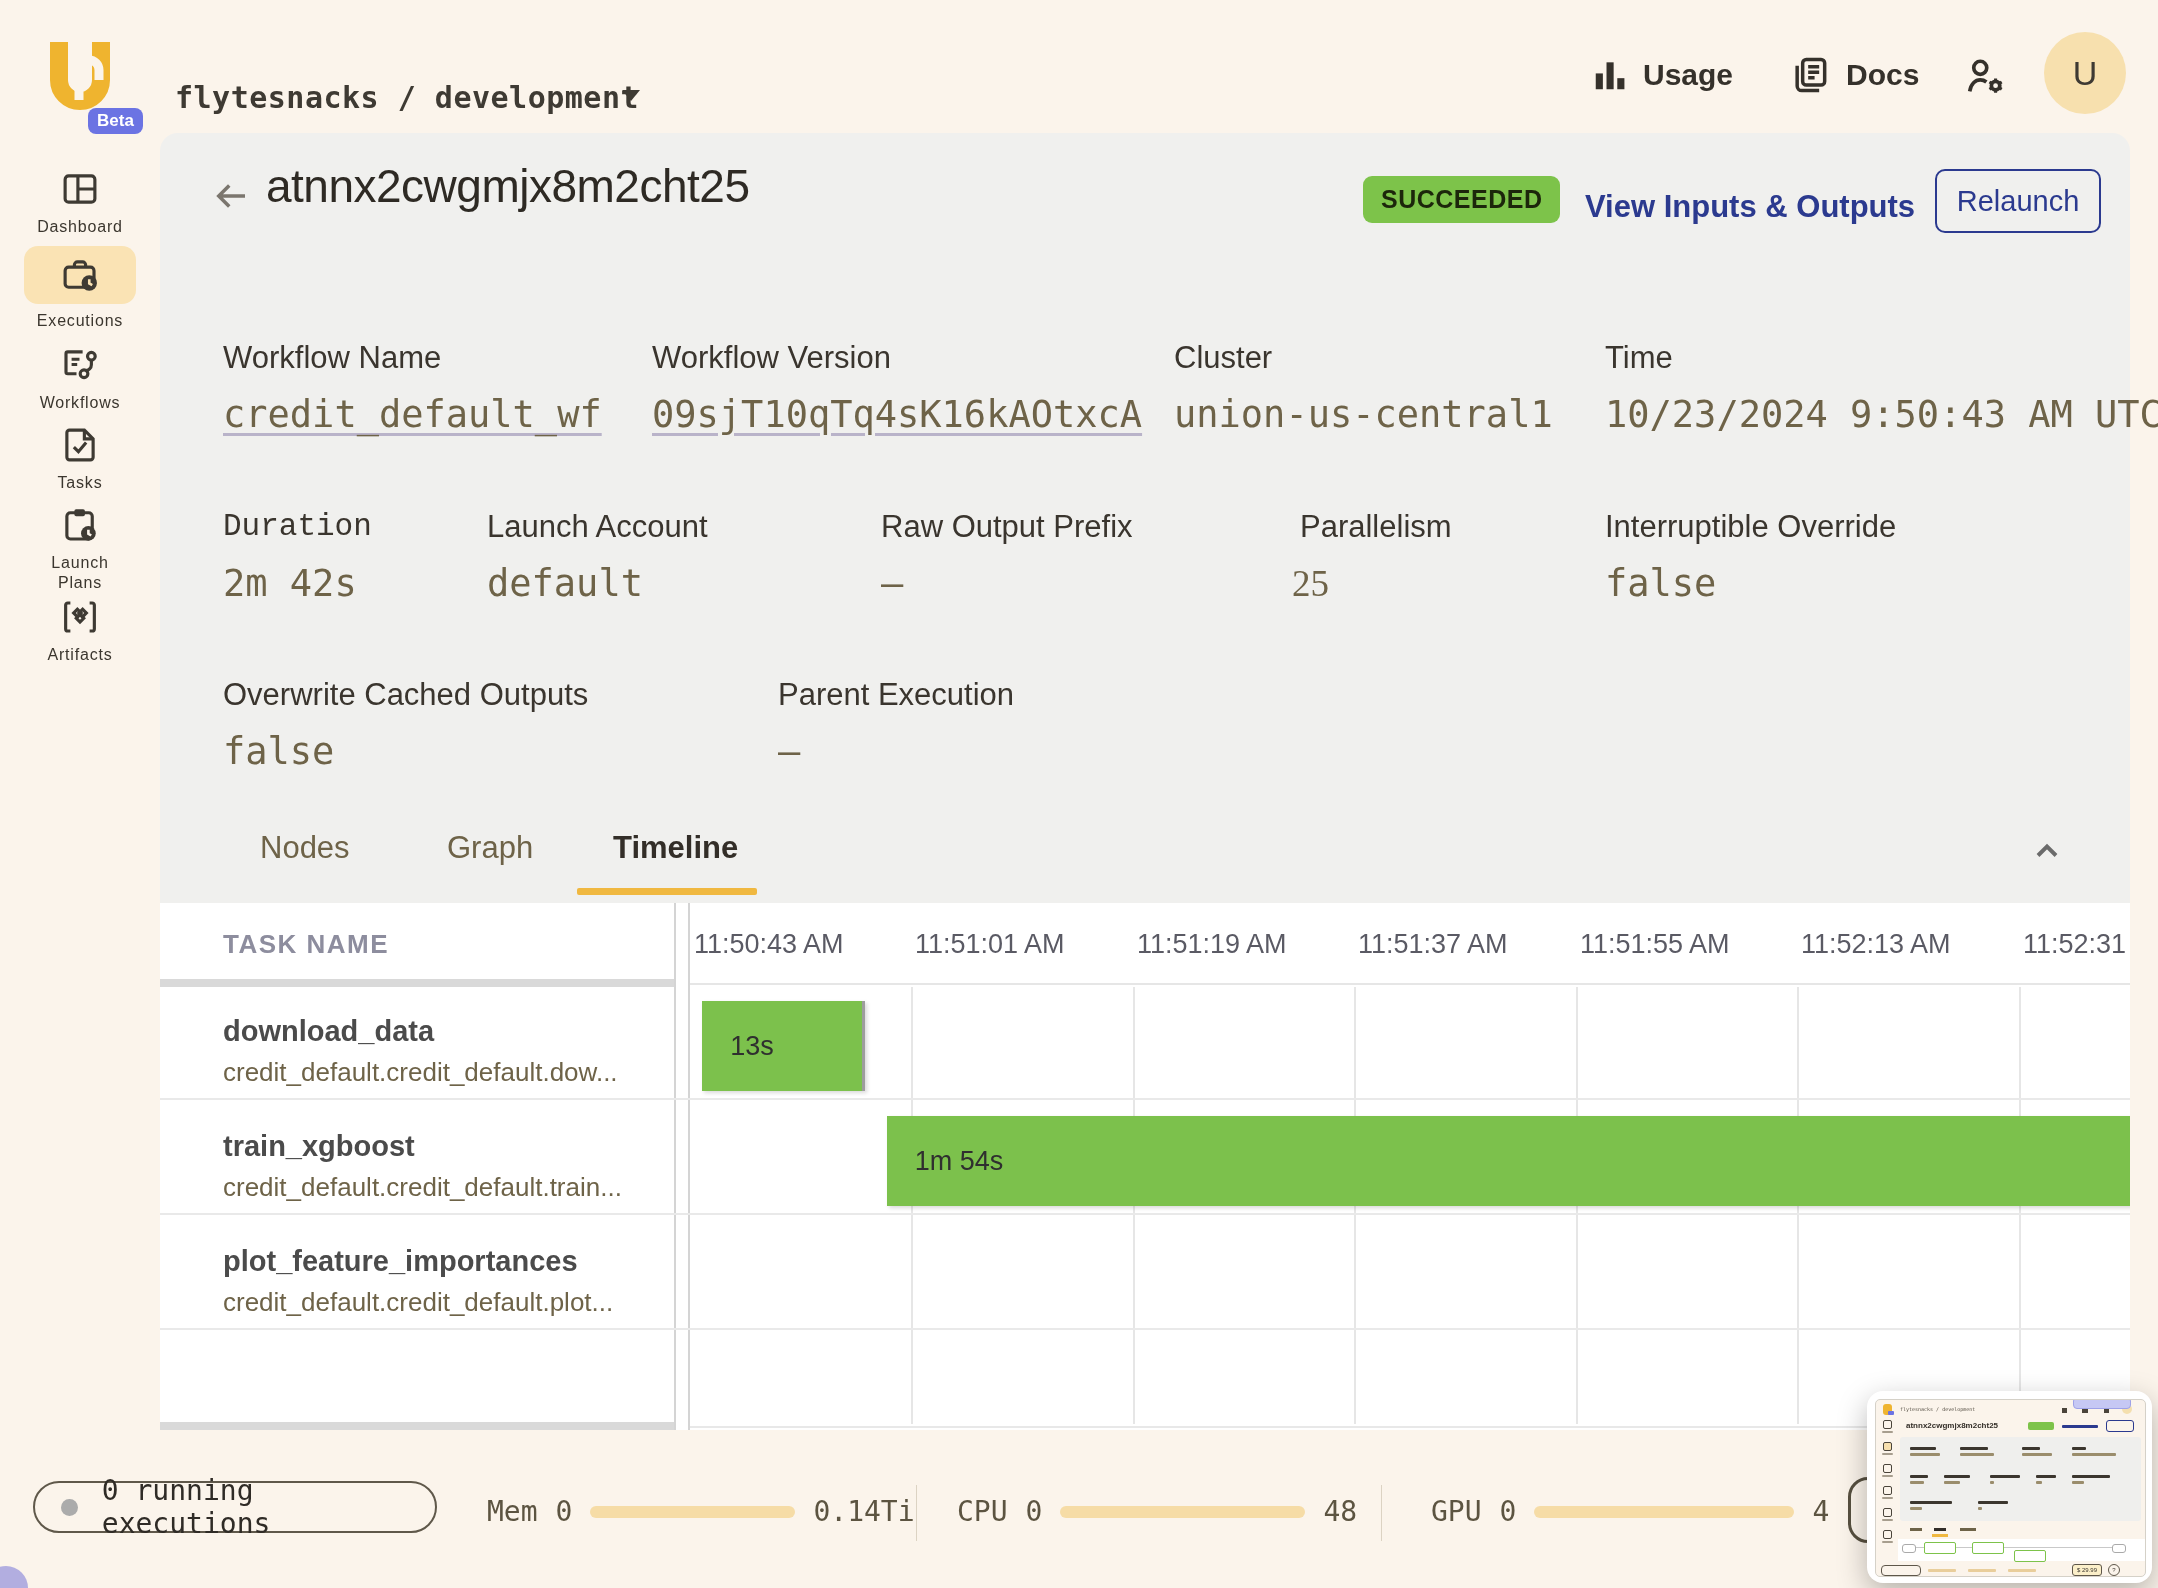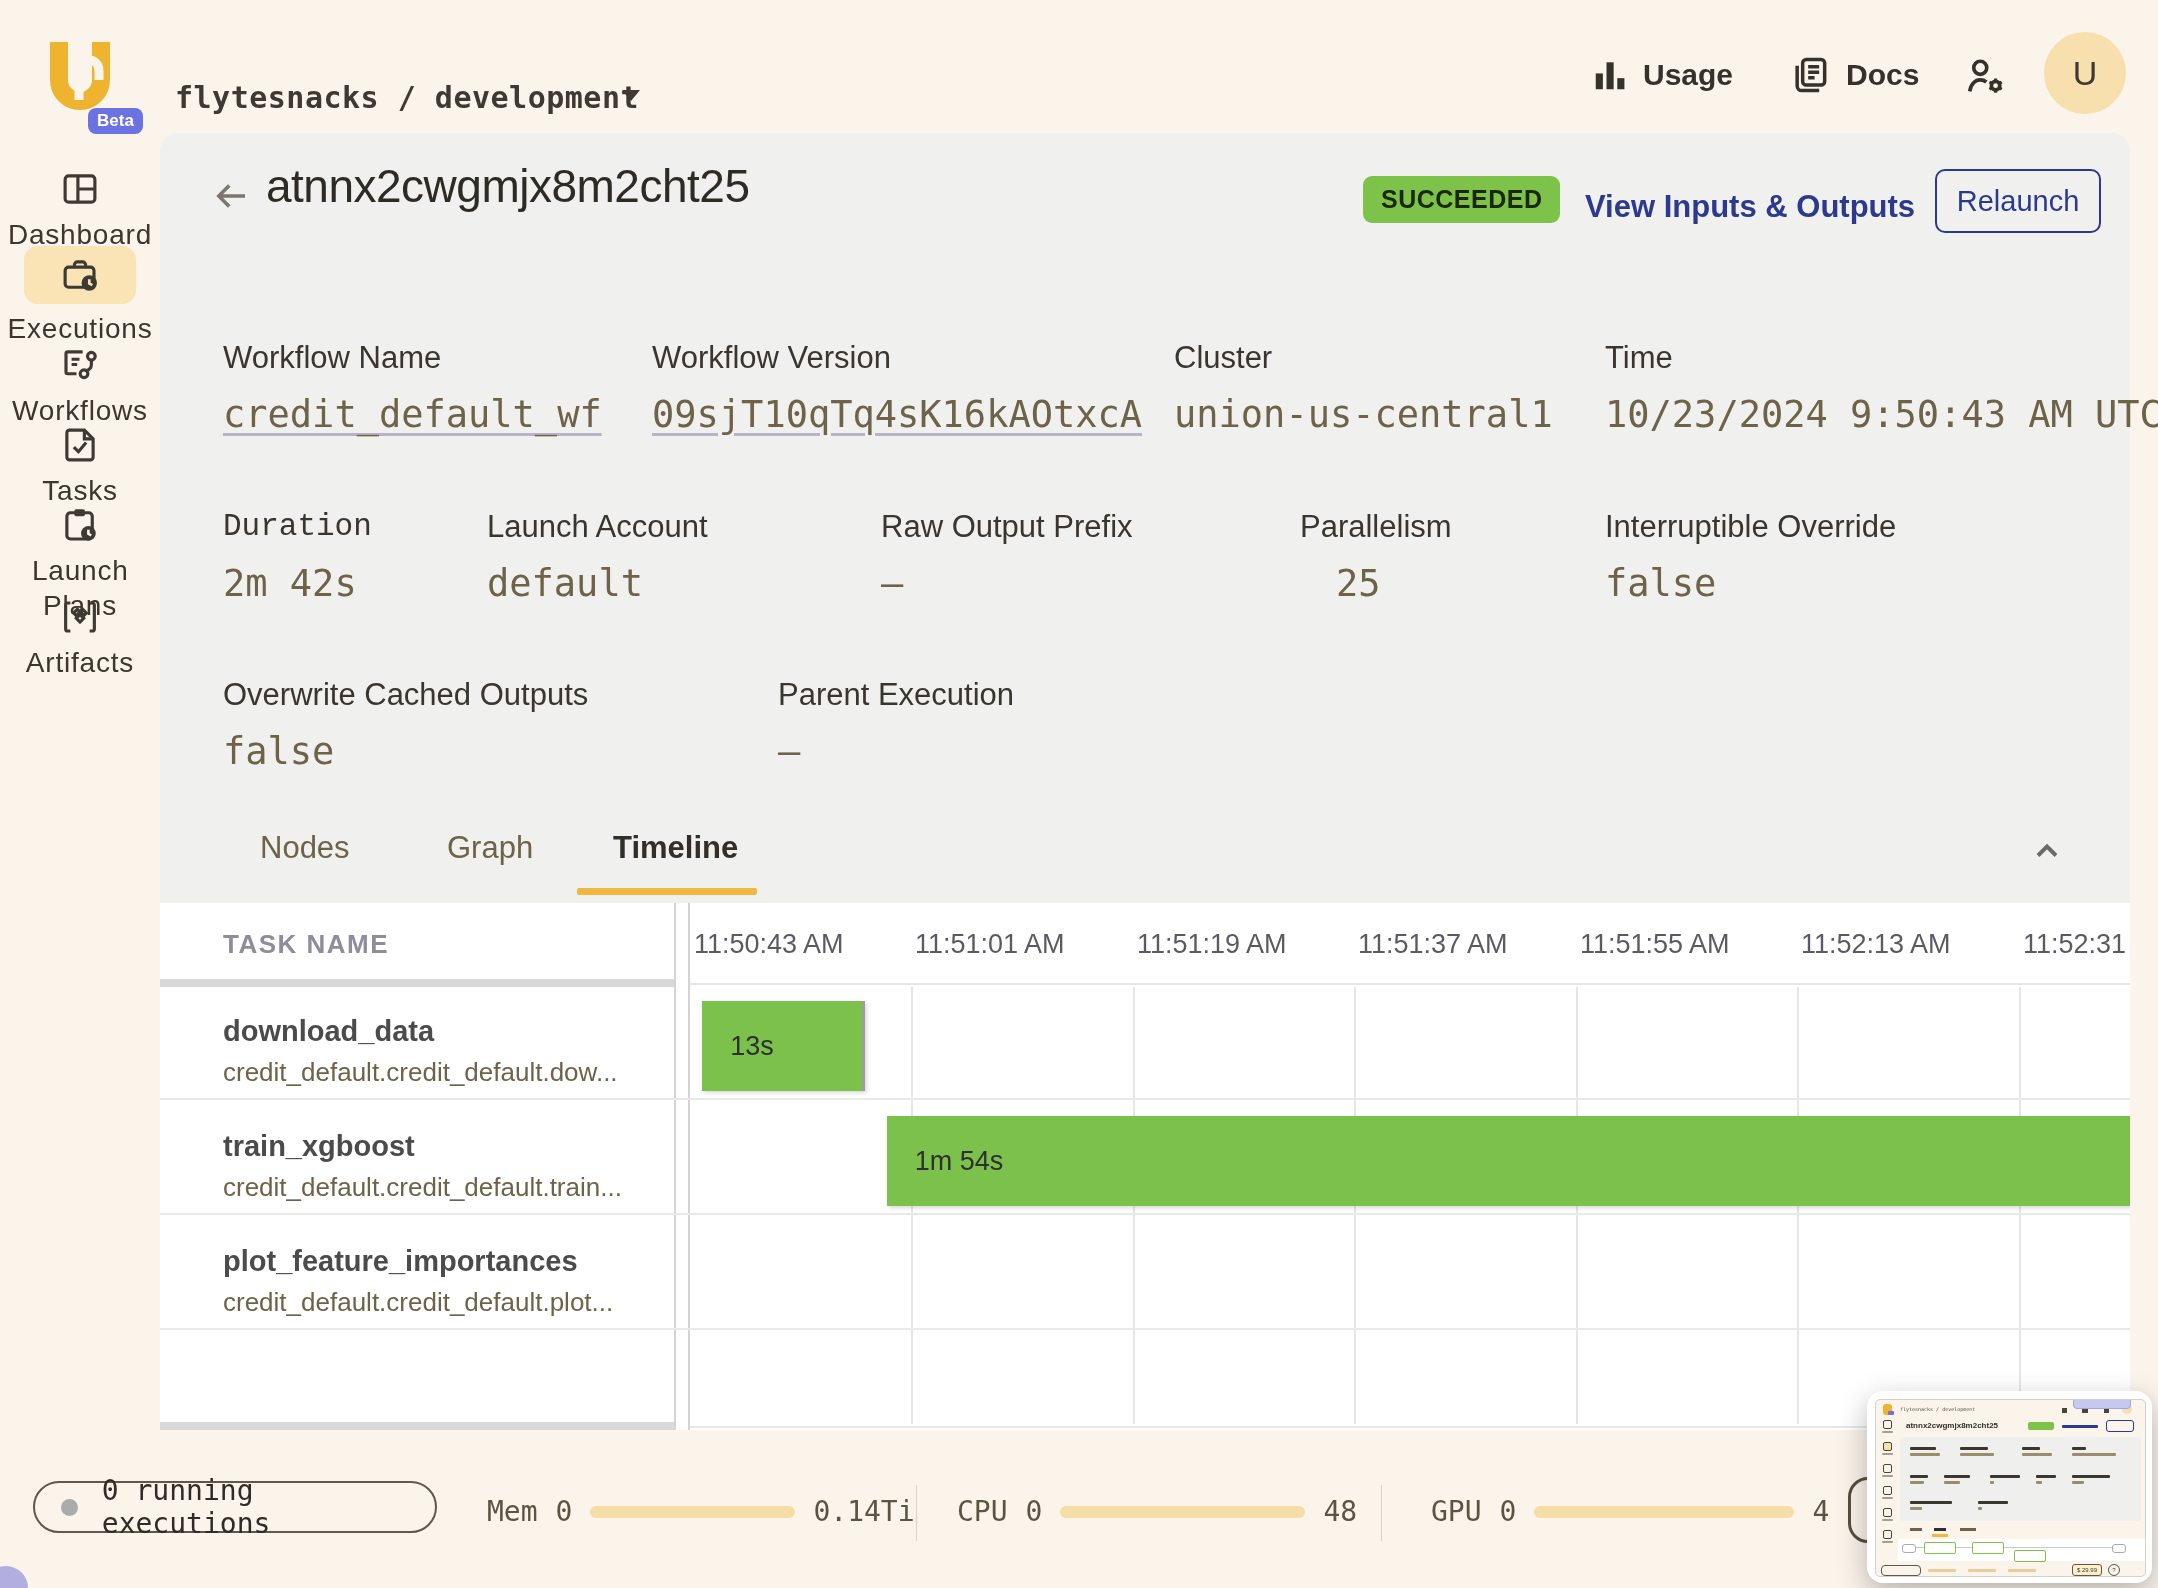--- a/index.html
+++ b/index.html
@@ -14,21 +14,21 @@
         padding:3px 9px;line-height:1.2;}
   .crumb{font-size:30px;font-weight:bold;color:#3E3A33;letter-spacing:.5px;}
   .caret{width:0;height:0;border-left:9px solid transparent;border-right:9px solid transparent;
          border-top:11px solid #3E3A33;display:inline-block;}
   .topbtn{display:inline-flex;align-items:center;gap:14px;font-size:30px;font-weight:600;color:#35312B;cursor:pointer;}
   .avatar{width:82px;height:82px;border-radius:50%;background:#F7E0AE;display:flex;align-items:center;
           justify-content:center;font-size:34px;color:#3E3A33;}
 
   
   .side-item{position:absolute;left:0;width:160px;display:flex;flex-direction:column;align-items:center;gap:7px;cursor:pointer;}
-  .side-label{font-size:28px;color:#3B362E;letter-spacing:.8px;text-align:center;line-height:1.25;}
+  .side-label{font-size:16px;color:#3B362E;letter-spacing:.8px;text-align:center;line-height:1.25;}
   .side-pill{background:#FAE3B4;border-radius:14px;width:112px;height:58px;display:flex;align-items:center;justify-content:center;}
 
   
   .panel{position:absolute;left:160px;top:133px;width:1970px;height:770px;background:#F0F0EE;
          border-radius:18px 18px 0 0;}
   .title{font-size:46px;font-weight:500;color:#2E2A24;letter-spacing:-.5px;}
   .badge{background:#7DC34A;color:#1C260B;font-size:25px;font-weight:600;letter-spacing:.5px;
          border-radius:9px;padding:9px 18px;}
   .linknav{color:#2B3A8F;font-size:31px;font-weight:600;cursor:pointer;}
   .btn-outline{border:2px solid #2B3A8F;border-radius:10px;color:#2B3A8F;font-size:29px;font-weight:500;
@@ -227,21 +227,21 @@
     <div class="abs mvalue mono nowrap" style="left:1445px;top:260px;">10/23/2024 9:50:43 AM UTC</div>
 
     <div class="abs mlabel nowrap" style="left:63px;top:376px;font-family:Liberation Mono, monospace;">Duration</div>
     <div class="abs mlabel nowrap" style="left:327px;top:376px;">Launch Account</div>
     <div class="abs mlabel nowrap" style="left:721px;top:376px;">Raw Output Prefix</div>
     <div class="abs mlabel nowrap" style="left:1140px;top:376px;">Parallelism</div>
     <div class="abs mlabel nowrap" style="left:1445px;top:376px;">Interruptible Override</div>
     <div class="abs mvalue mono nowrap" style="left:63px;top:429px;">2m 42s</div>
     <div class="abs mvalue mono nowrap" style="left:327px;top:429px;">default</div>
     <div class="abs mvalue mono nowrap" style="left:721px;top:429px;">–</div>
-    <div class="abs mvalue mono nowrap" style="left:1176px;top:429px;">25</div>
+    <div class="abs mvalue mono nowrap" style="left:1132px;top:429px;font-family:Liberation Serif, serif;">25</div>
     <div class="abs mvalue mono nowrap" style="left:1445px;top:429px;">false</div>
 
     <div class="abs mlabel nowrap" style="left:63px;top:544px;">Overwrite Cached Outputs</div>
     <div class="abs mlabel nowrap" style="left:618px;top:544px;">Parent Execution</div>
     <div class="abs mvalue mono nowrap" style="left:63px;top:597px;">false</div>
     <div class="abs mvalue mono nowrap" style="left:618px;top:597px;">–</div>
 
     <div class="abs tab" style="left:100px;top:697px;">Nodes</div>
     <div class="abs tab" style="left:287px;top:697px;">Graph</div>
     <div class="abs tab active" style="left:453px;top:697px;">Timeline</div>

